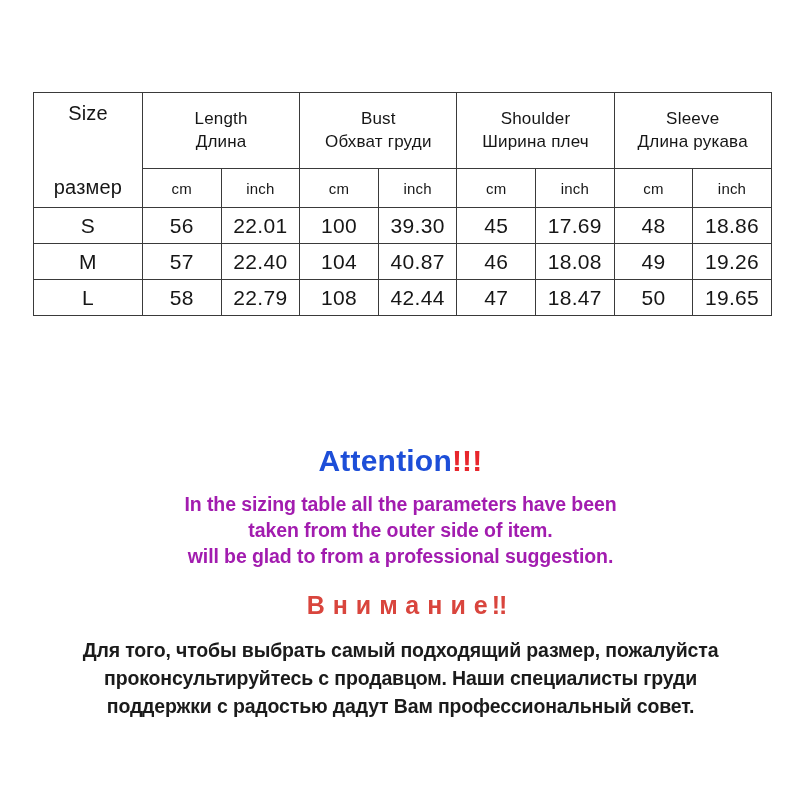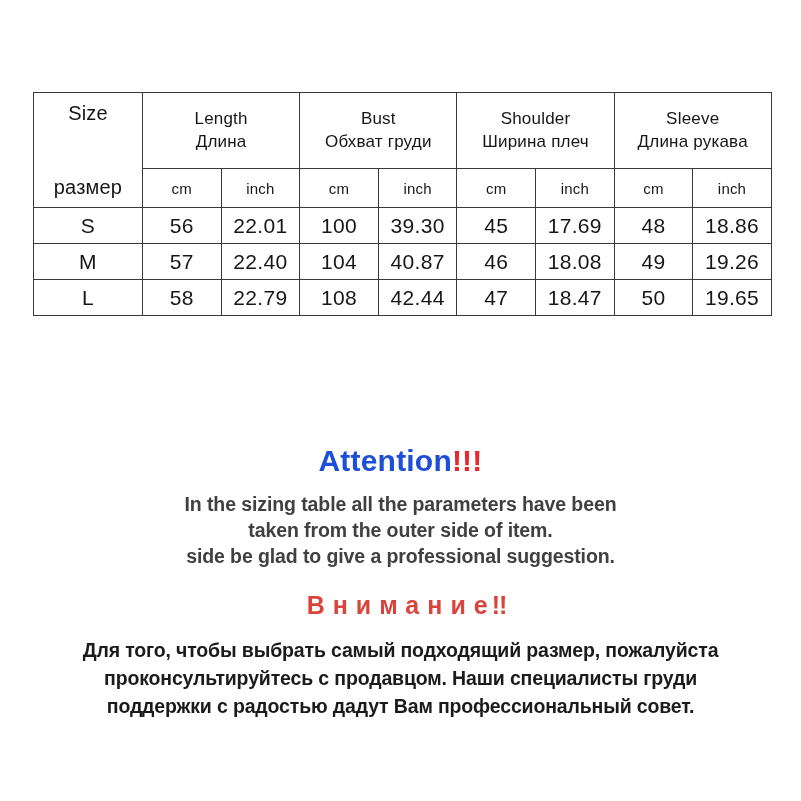--- a/index.html
+++ b/index.html
@@ -93,21 +93,21 @@
   }
   .attention-en .word { color: #1d4ed8; }
   .attention-en .bangs { color: #E8262C; }
 
   .para-en {
     margin: 0;
     padding-top: 16px;
     font-size: 19.5px;
     font-weight: 700;
     line-height: 1.33;
-    color: #404040;
+    color: #a21caf;
     letter-spacing: -0.1px;
   }
   .para-en .line { display: block; }
   .para-en .line.l3 { font-size: 19.5px; }
 
   .attention-ru {
     margin: 0;
     padding-top: 23px;
     font-size: 25px;
     font-weight: 700;
@@ -224,21 +224,21 @@
 
 <div class="notice">
 
   <p class="attention-en">
     <span class="word">Attention</span><span class="bangs">!!!</span>
   </p>
 
   <p class="para-en">
     <span class="line l1">In the sizing table all the parameters have been</span>
     <span class="line l2">taken from the outer side of item.</span>
-    <span class="line l4">side be glad to give a professional suggestion.</span>
+    <span class="line l4">will be glad to from a professional suggestion.</span>
   </p>
 
   <p class="attention-ru">
     <span class="word">Внимание</span><span class="bangs">!!</span>
   </p>
 
   <p class="para-ru">
     <span class="line">Для того, чтобы выбрать самый подходящий размер, пожалуйста</span>
     <span class="line">проконсультируйтесь с продавцом. Наши специалисты груди</span>
     <span class="line">поддержки с радостью дадут Вам профессиональный совет.</span>

